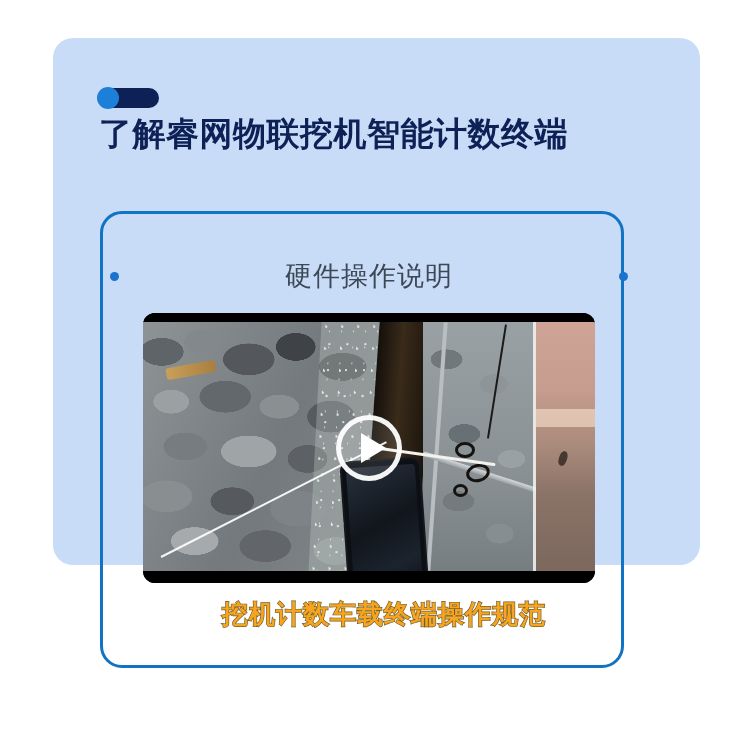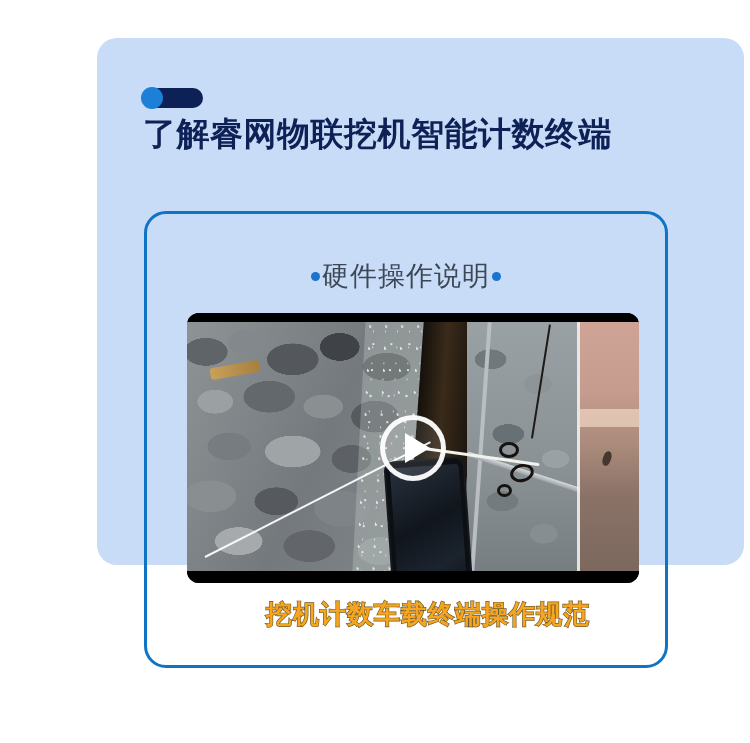--- a/index.html
+++ b/index.html
@@ -4,29 +4,29 @@
 <style>
   :root{
     --page-bg:#ffffff; --card-bg:#c9dcf7; --title-navy:#0d2157;
     --pill-circle:#1c80d9; --panel-border:#1173c4; --section-text:#3c4856;
     --dot-blue:#1a73cc; --caption-orange:#f7a41f; --caption-outline:#6e5d2e;
   }
   *{margin:0;padding:0;box-sizing:border-box;}
   html,body{width:750px;height:743px;}
   body{font-family:"Liberation Sans",sans-serif;background:var(--page-bg);}
   .page{position:relative;width:750px;height:743px;background:var(--page-bg);overflow:hidden;}
-  .card{position:absolute;left:53px;top:38px;width:647px;height:527px;background:var(--card-bg);border-radius:20px;margin-left:44px;}
+  .card{position:absolute;left:53px;top:38px;width:647px;height:527px;background:var(--card-bg);border-radius:20px;}
   
   .pill{position:absolute;left:44px;top:48px;width:62px;height:24px;}
   .pill-bar{position:absolute;left:4px;top:2px;width:58px;height:20px;border-radius:10px;background:var(--title-navy);}
   .pill-circle{position:absolute;left:0;top:1px;width:22px;height:22px;border-radius:50%;background:var(--pill-circle);}
   .title{position:absolute;left:46px;top:74px;width:560px;font-size:33px;line-height:44px;font-weight:700;color:var(--title-navy);letter-spacing:0.5px;}
   
   .panel{position:absolute;left:47px;top:173px;width:524px;height:457px;border:3px solid var(--panel-border);border-radius:22px;}
-  .section-row{position:absolute;left:0;top:44px;width:100%;display:flex;align-items:center;justify-content:center;gap:2px;}
+  .section-row{position:absolute;left:7px;top:44px;width:100%;display:flex;align-items:center;justify-content:space-between;gap:2px;}
   .dot{width:9px;height:9px;border-radius:50%;background:var(--dot-blue);}
   .section-title{font-size:27px;letter-spacing:1px;color:var(--section-text);font-weight:500;}
   
   .video{position:absolute;left:40px;top:99px;width:452px;height:270px;border-radius:12px;background:#000;overflow:hidden;cursor:pointer;}
   .scene{position:absolute;left:0;right:0;top:9px;bottom:12px;overflow:hidden;}
   .sc-base{position:absolute;inset:0;background:linear-gradient(115deg,#8e9396 0%,#7a7f83 50%,#868b8e 100%);}
   .sc-rubble-left{position:absolute;left:0;top:0;width:52%;height:100%;background:
     radial-gradient(22px 14px at 8% 12%,#5f6468 98%,transparent),
     radial-gradient(18px 12px at 25% 8%,#83888c 98%,transparent),
     radial-gradient(26px 16px at 45% 15%,#54585c 98%,transparent),

